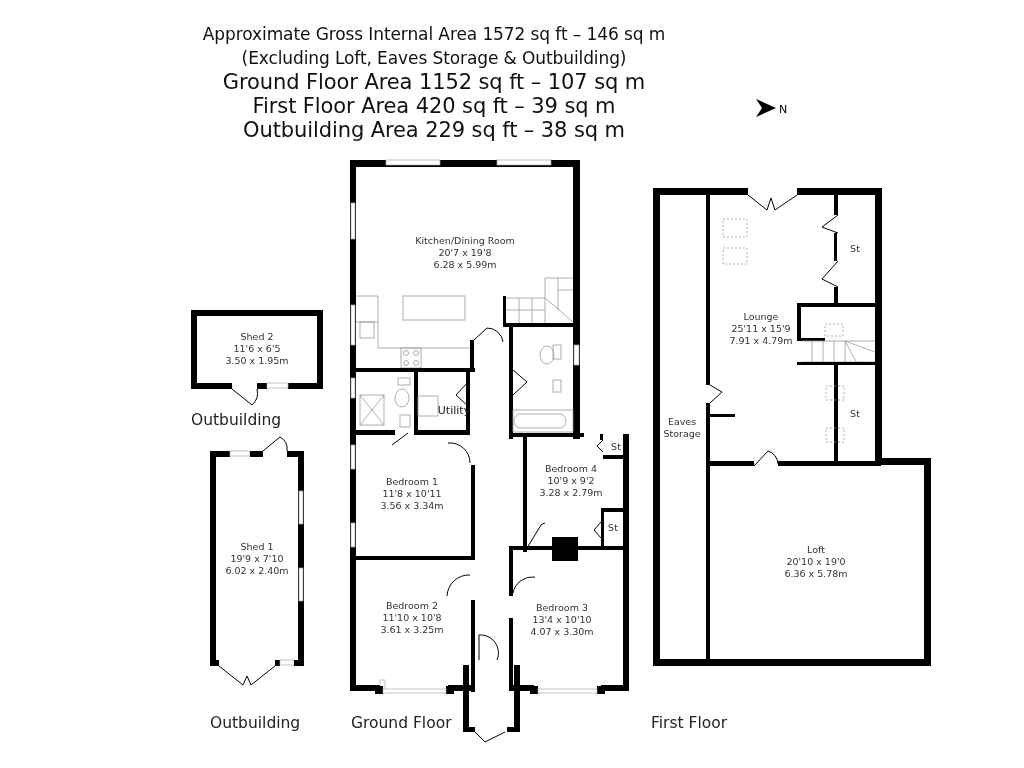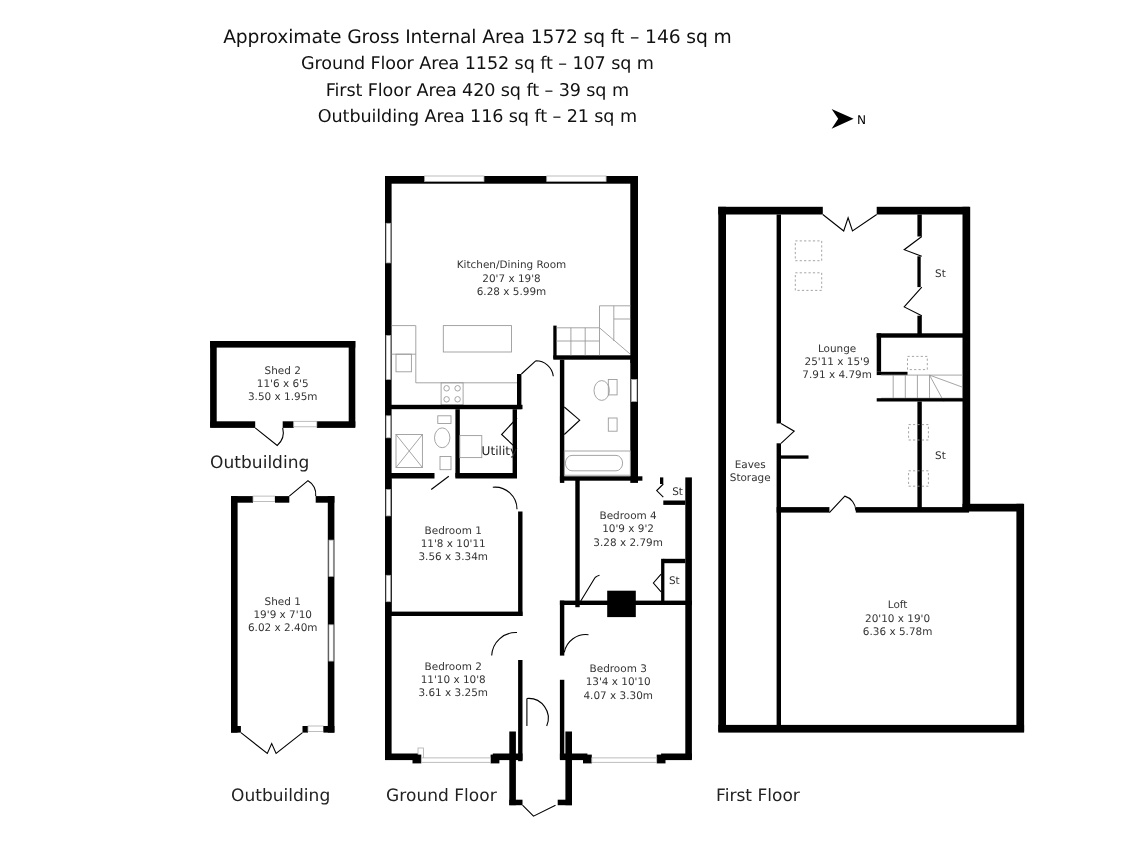--- a/index.html
+++ b/index.html
@@ -1,35 +1,36 @@
 <!DOCTYPE html>
 <html><head>
 <meta charset="utf-8">
 <style>
   html, body { margin:0; padding:0; background:#ffffff; }
   body { width:1024px; height:768px; position:relative; overflow:hidden; font-family:"DejaVu Sans", sans-serif; color:#1a1a1a; }
   .header { position:absolute; left:0; top:22px; width:868px; text-align:center; }
-  .header div { font-size:16px; line-height:24px; color:#111; letter-spacing:-0.1px; }
+  .header div { font-size:21px; line-height:24px; color:#111; letter-spacing:-0.1px; }
   .header .main { font-size:17px; }
   svg { position:absolute; left:0; top:0; }
   .rl { font-family:"DejaVu Sans", sans-serif; font-size:9.5px; fill:#333; text-anchor:middle; }
   .fl { font-family:"DejaVu Sans", sans-serif; font-size:15.5px; fill:#222; }
   .wall { fill:#000; }
   .thin { stroke:#000; stroke-width:1; fill:none; }
   .fix { stroke:#999; stroke-width:0.8; fill:none; }
   .win { fill:#fff; stroke:#aaa; stroke-width:0.7; }
 </style>
 </head>
 <body>
 
 <div class="header">
   <div class="main">Approximate Gross Internal Area 1572 sq ft – 146 sq m</div>
+  <div class="main">(Excluding Loft, Eaves Storage &amp; Outbuilding)</div>
   <div>Ground Floor Area 1152 sq ft – 107 sq m</div>
   <div>First Floor Area 420 sq ft – 39 sq m</div>
-  <div>Outbuilding Area 116 sq ft – 21 sq m</div>
+  <div>Outbuilding Area 229 sq ft – 38 sq m</div>
 </div>
 
 <svg width="1024" height="768" viewBox="0 0 1024 768" xmlns="http://www.w3.org/2000/svg">
 
   <g>
     <path d="M756,99 L776,108 L756,117 L762,108 Z" fill="#000"></path>
     <text x="779" y="113" style="font-family:'DejaVu Sans',sans-serif;font-size:11px;" fill="#000">N</text>
   </g>
 
   <g>

